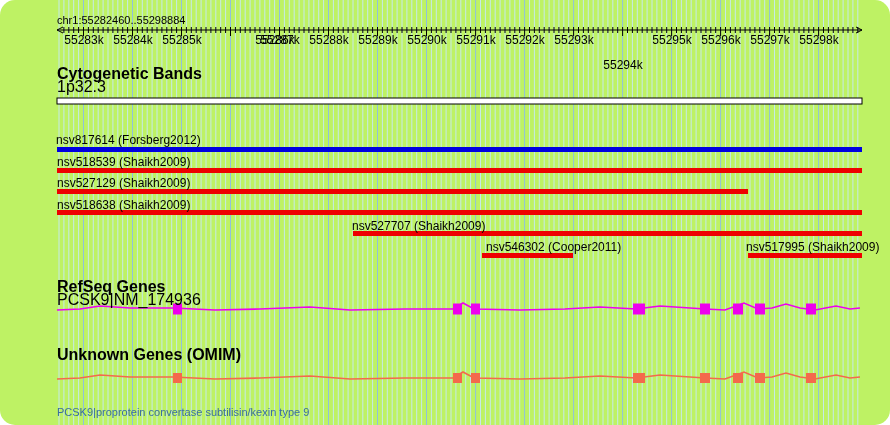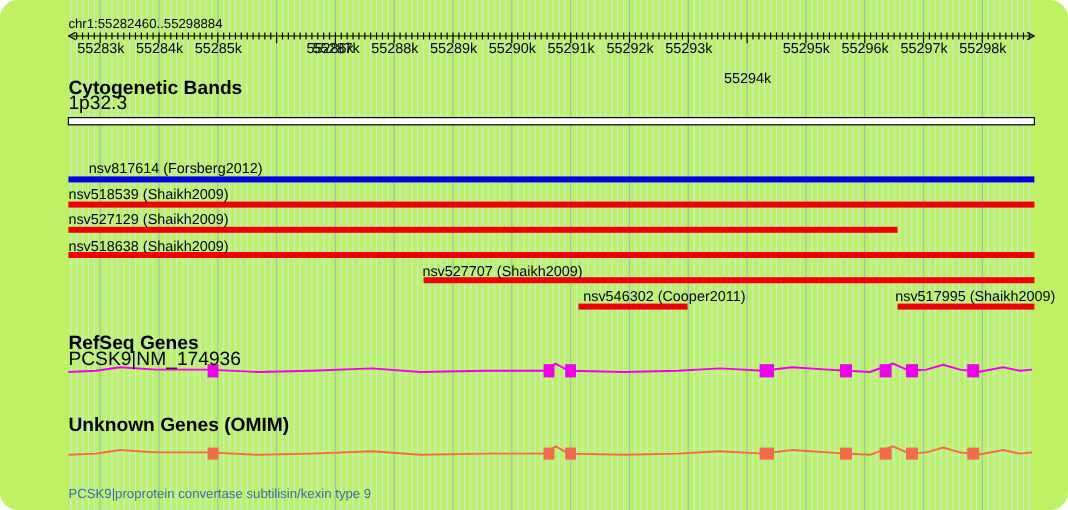--- a/index.html
+++ b/index.html
@@ -403,21 +403,21 @@
       <div class="tick-label" style="left: 649px; top: 34px;">55295k</div>
       <div class="tick-label" style="left: 698px; top: 34px;">55296k</div>
       <div class="tick-label" style="left: 747px; top: 34px;">55297k</div>
       <div class="tick-label" style="left: 796px; top: 34px;">55298k</div>
     </div>
 
   <div class="txt bold" id="cyto-title">Cytogenetic Bands</div>
   <div class="txt" id="cyto-band-label">1p32.3</div>
 
   <div id="variants-layer">
-      <div class="variant-label" style="left: 74px; top: 134px;">nsv817614 (Forsberg2012)</div>
+      <div class="variant-label" style="left: 56px; top: 134px;">nsv817614 (Forsberg2012)</div>
       <div class="variant-bar" style="left: 57px; top: 147px; width: 805px; background: rgb(0, 0, 224);"></div>
       <div class="variant-label" style="left: 57px; top: 156px;">nsv518539 (Shaikh2009)</div>
       <div class="variant-bar" style="left: 57px; top: 168px; width: 805px; background: rgb(238, 0, 0);"></div>
       <div class="variant-label" style="left: 57px; top: 177px;">nsv527129 (Shaikh2009)</div>
       <div class="variant-bar" style="left: 57px; top: 189px; width: 691px; background: rgb(238, 0, 0);"></div>
       <div class="variant-label" style="left: 57px; top: 199px;">nsv518638 (Shaikh2009)</div>
       <div class="variant-bar" style="left: 57px; top: 210px; width: 805px; background: rgb(238, 0, 0);"></div>
       <div class="variant-label" style="left: 352px; top: 220px;">nsv527707 (Shaikh2009)</div>
       <div class="variant-bar" style="left: 353px; top: 231px; width: 509px; background: rgb(238, 0, 0);"></div>
       <div class="variant-label" style="left: 486px; top: 241px;">nsv546302 (Cooper2011)</div>

